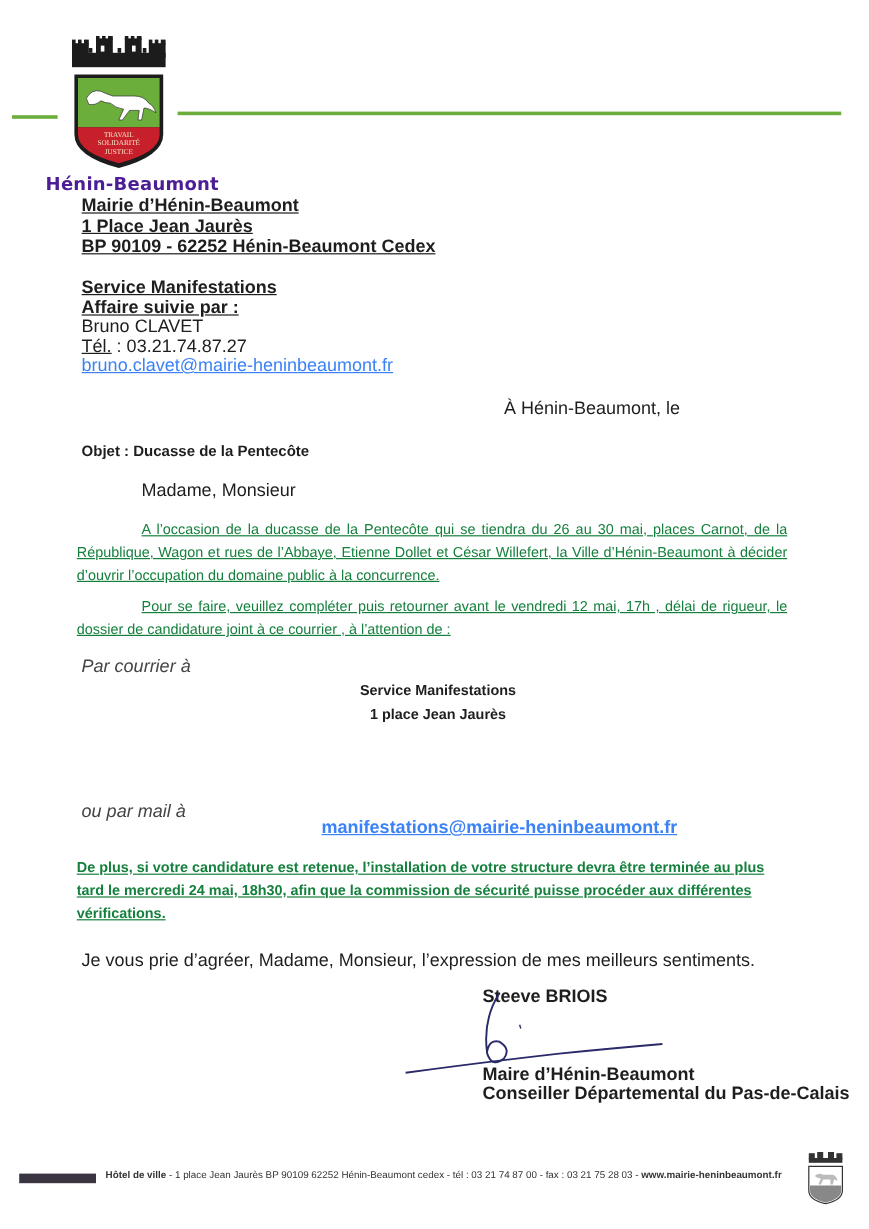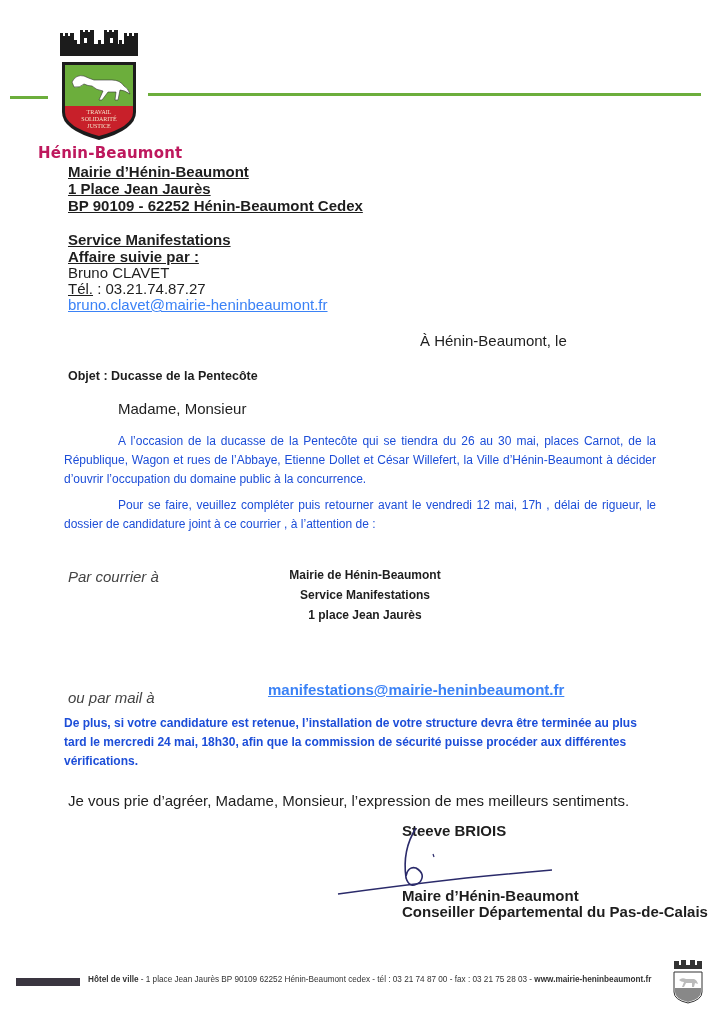--- a/index.html
+++ b/index.html
@@ -4,28 +4,28 @@
   <style>
     html, body { margin: 0; padding: 0; }
     body {
       width: 724px; height: 1024px; background: #ffffff; position: relative; overflow: hidden;
       font-family: "Liberation Sans", sans-serif; color: #222;
     }
     .green-line { position: absolute; height: 3px; background: #6cae3c; }
     .logo { position: absolute; left: 58px; top: 30px; width: 82px; height: 112px; }
     .city-name {
       position: absolute; left: 38px; top: 144px; font-size: 15px; font-weight: bold;
-      color: #be185d; letter-spacing: 0.2px; font-family: "DejaVu Sans", sans-serif;
+      color: #4c1d95; letter-spacing: 0.2px; font-family: "DejaVu Sans", sans-serif;
     }
     .txt { position: absolute; font-size: 15px; line-height: 16.6px; white-space: nowrap; color: #1e1e1e; }
     .b { font-weight: bold; }
     .u { text-decoration: underline; }
-    .i { font-style: italic; margin-top: 21px; }
+    .i { font-style: italic; }
     .link { color: #3b82f6; text-decoration: underline; }
-    .para { position: absolute; left: 64px; width: 592px; font-size: 12px; line-height: 19px; color: #1d4ed8; text-align: justify; }
+    .para { position: absolute; left: 64px; width: 592px; font-size: 12px; line-height: 19px; color: #15803d; text-align: justify; text-decoration: underline; }
     .center-block { position: absolute; left: 240px; width: 250px; text-align: center; font-size: 12px; line-height: 20px; font-weight: bold; color: #1e1e1e; }
     .footer-bar { position: absolute; left: 16px; top: 978px; width: 64px; height: 8px; background: #3a3540; }
     .footer-text { position: absolute; left: 88px; top: 975px; font-size: 8.2px; color: #333; white-space: nowrap; }
     .footer-logo { position: absolute; left: 672px; top: 960px; width: 32px; height: 44px; }
     .signature { position: absolute; left: 336px; top: 820px; width: 280px; height: 80px; }
   </style>
 </head>
 <body>
 
 <div class="green-line" style="left:10px; top:96px; width:38px;"></div>
@@ -89,21 +89,20 @@
 
 <div class="txt b" style="left:68px; top:368px; font-size:12.5px;">Objet : Ducasse de la Pentecôte</div>
 <div class="txt" style="left:118px; top:401px;">Madame, Monsieur</div>
 
 <div class="para" style="top:432px; text-indent:54px;">A l’occasion de la ducasse de la Pentecôte qui se tiendra du 26 au 30 mai, places Carnot, de la République,  Wagon et rues de l’Abbaye, Etienne Dollet et César Willefert, la Ville d’Hénin-Beaumont à décider d’ouvrir l’occupation du domaine public à la concurrence.</div>
 <div class="para" style="top:496px; text-indent:54px;">Pour se faire, veuillez compléter puis retourner avant le vendredi 12 mai, 17h , délai de rigueur, le dossier de candidature joint à ce courrier , à l’attention de :</div>
 
 <div class="txt i" style="left:68px; top:548px; color:#444;">Par courrier à</div>
 
 <div class="center-block" style="top:565px;">
-  <div>Mairie de Hénin-Beaumont</div>
   <div>Service Manifestations</div>
   <div>1 place Jean Jaurès</div>
 </div>
 
 <div class="txt i" style="left:68px; top:669px; color:#444;">ou par mail à</div>
 <div class="txt b link" style="left:268px; top:682px;">manifestations@mairie-heninbeaumont.fr</div>
 
 <div class="para b" style="top:714px; text-align:left;">De plus, si votre candidature est retenue, l’installation de votre structure devra être terminée au plus tard le mercredi 24 mai, 18h30, afin que la commission de sécurité puisse procéder aux différentes vérifications.</div>
 
 <div class="txt" style="left:68px; top:793px;">Je vous prie d’agréer, Madame, Monsieur, l’expression de mes meilleurs sentiments.</div>

